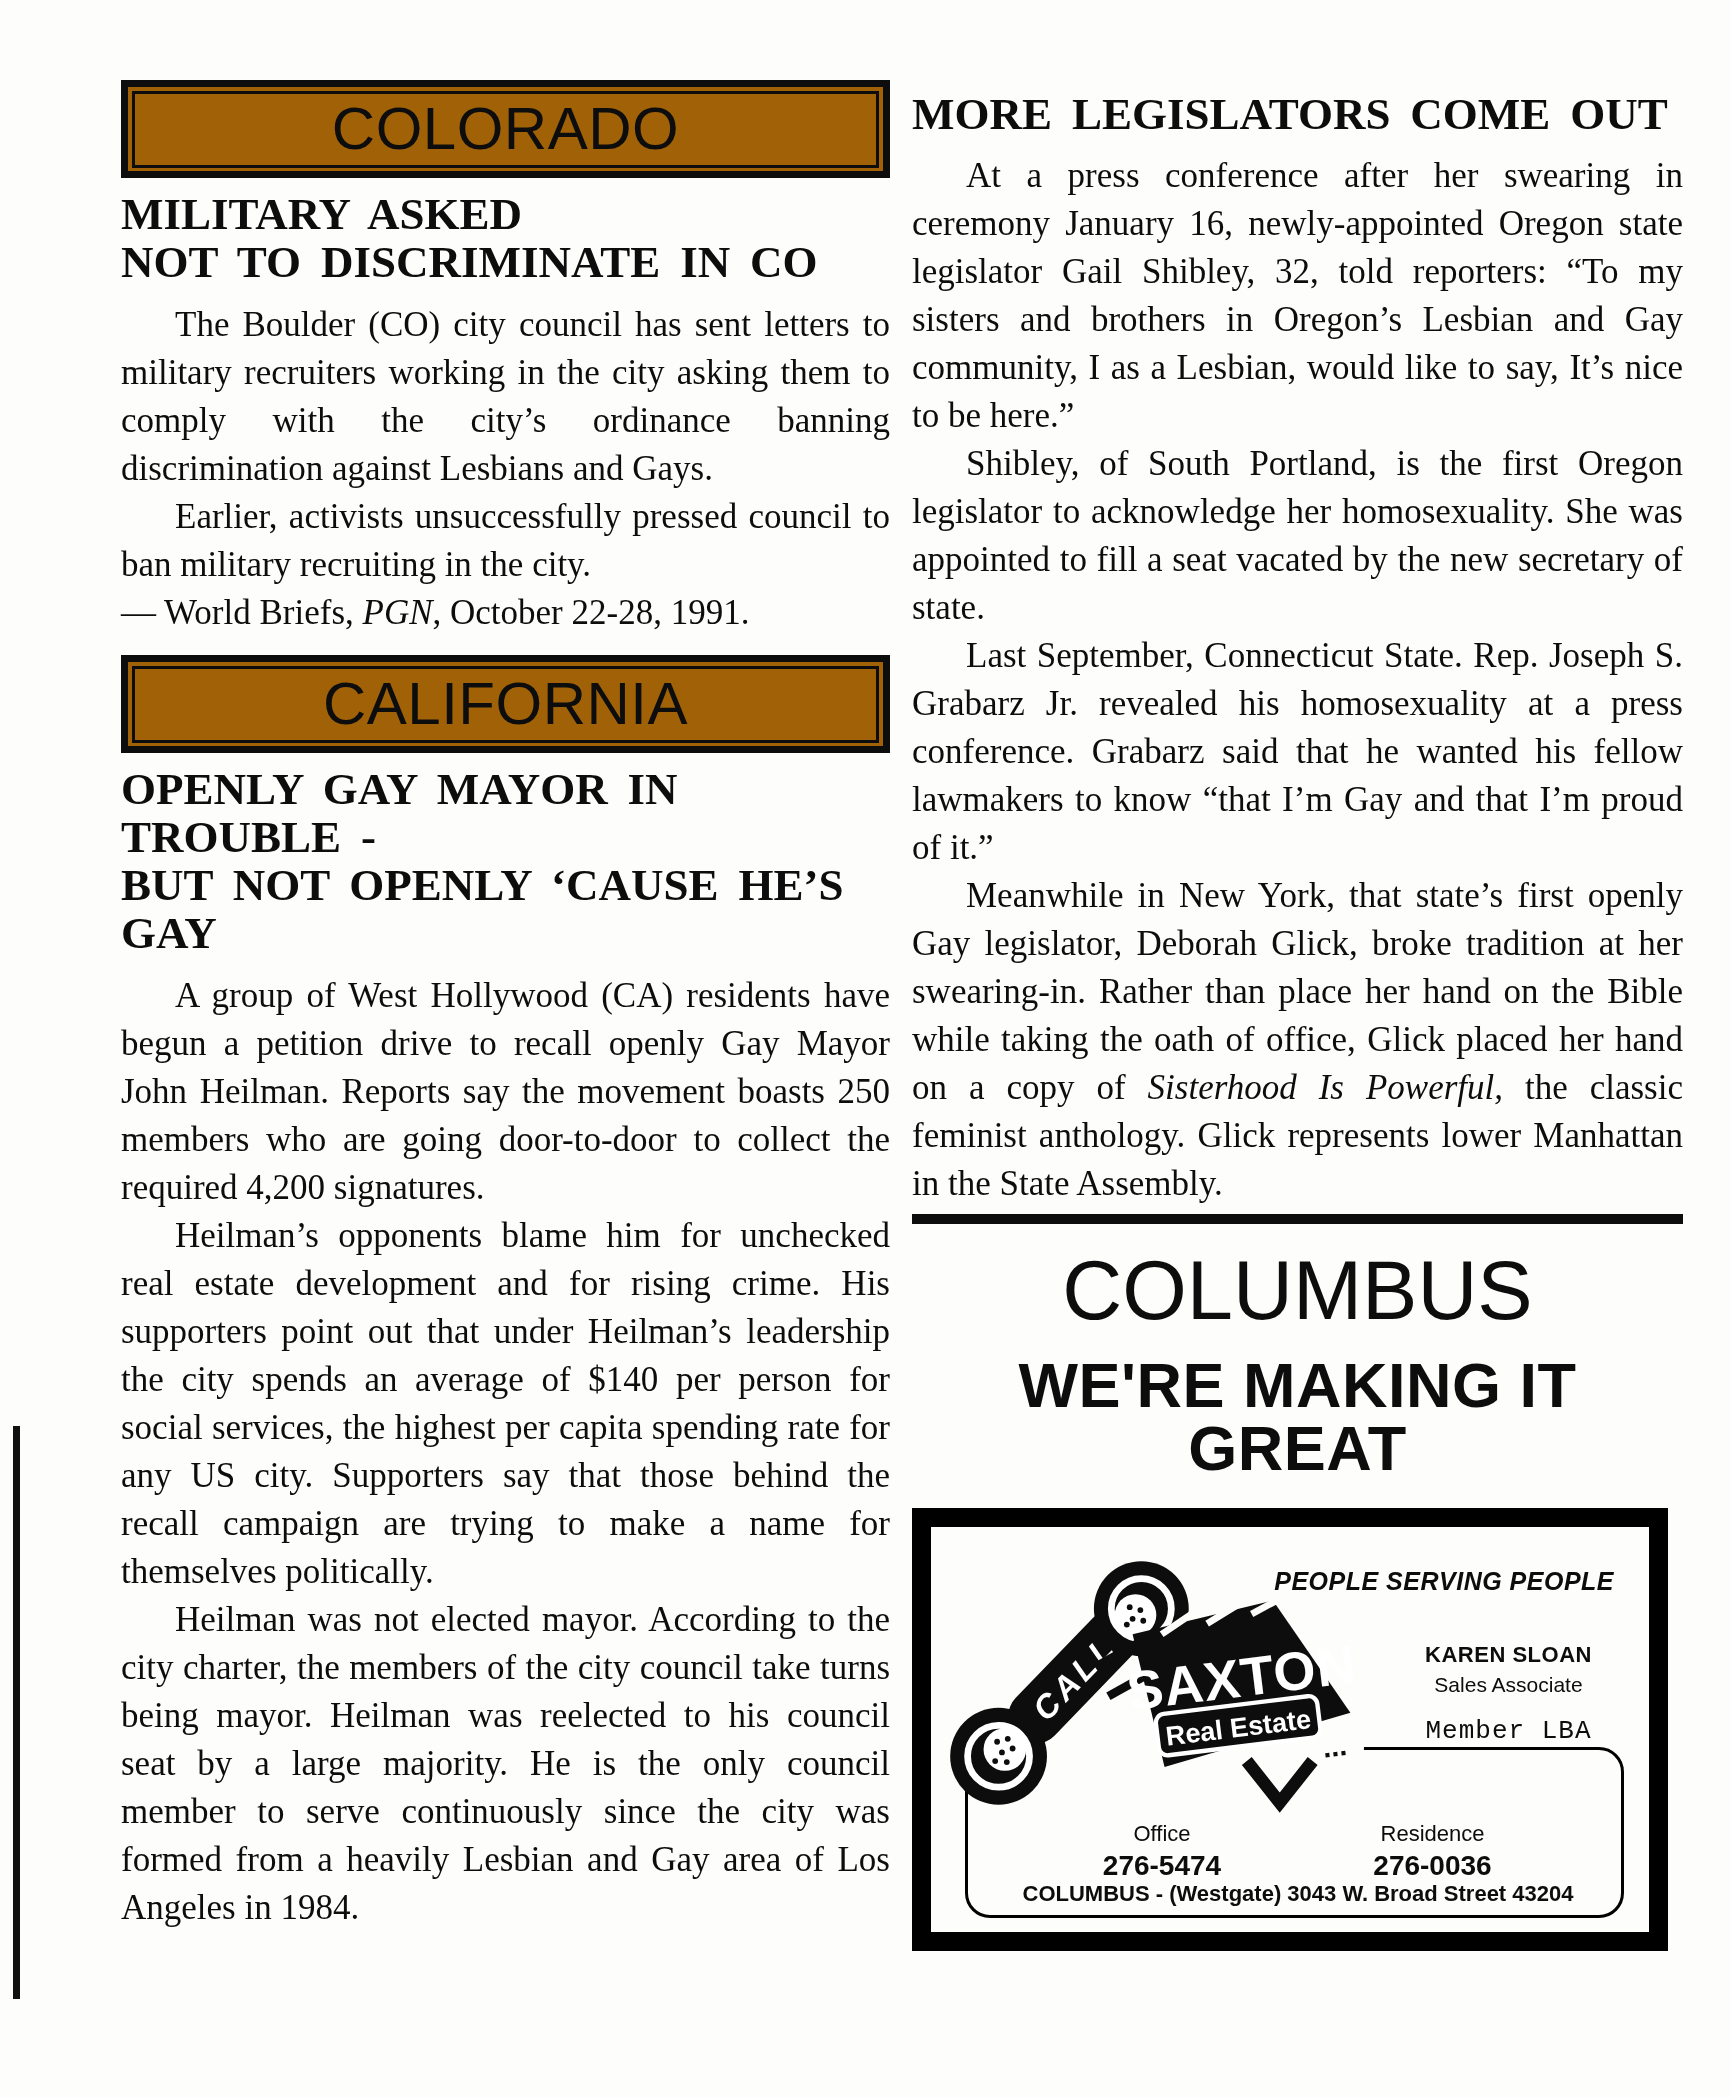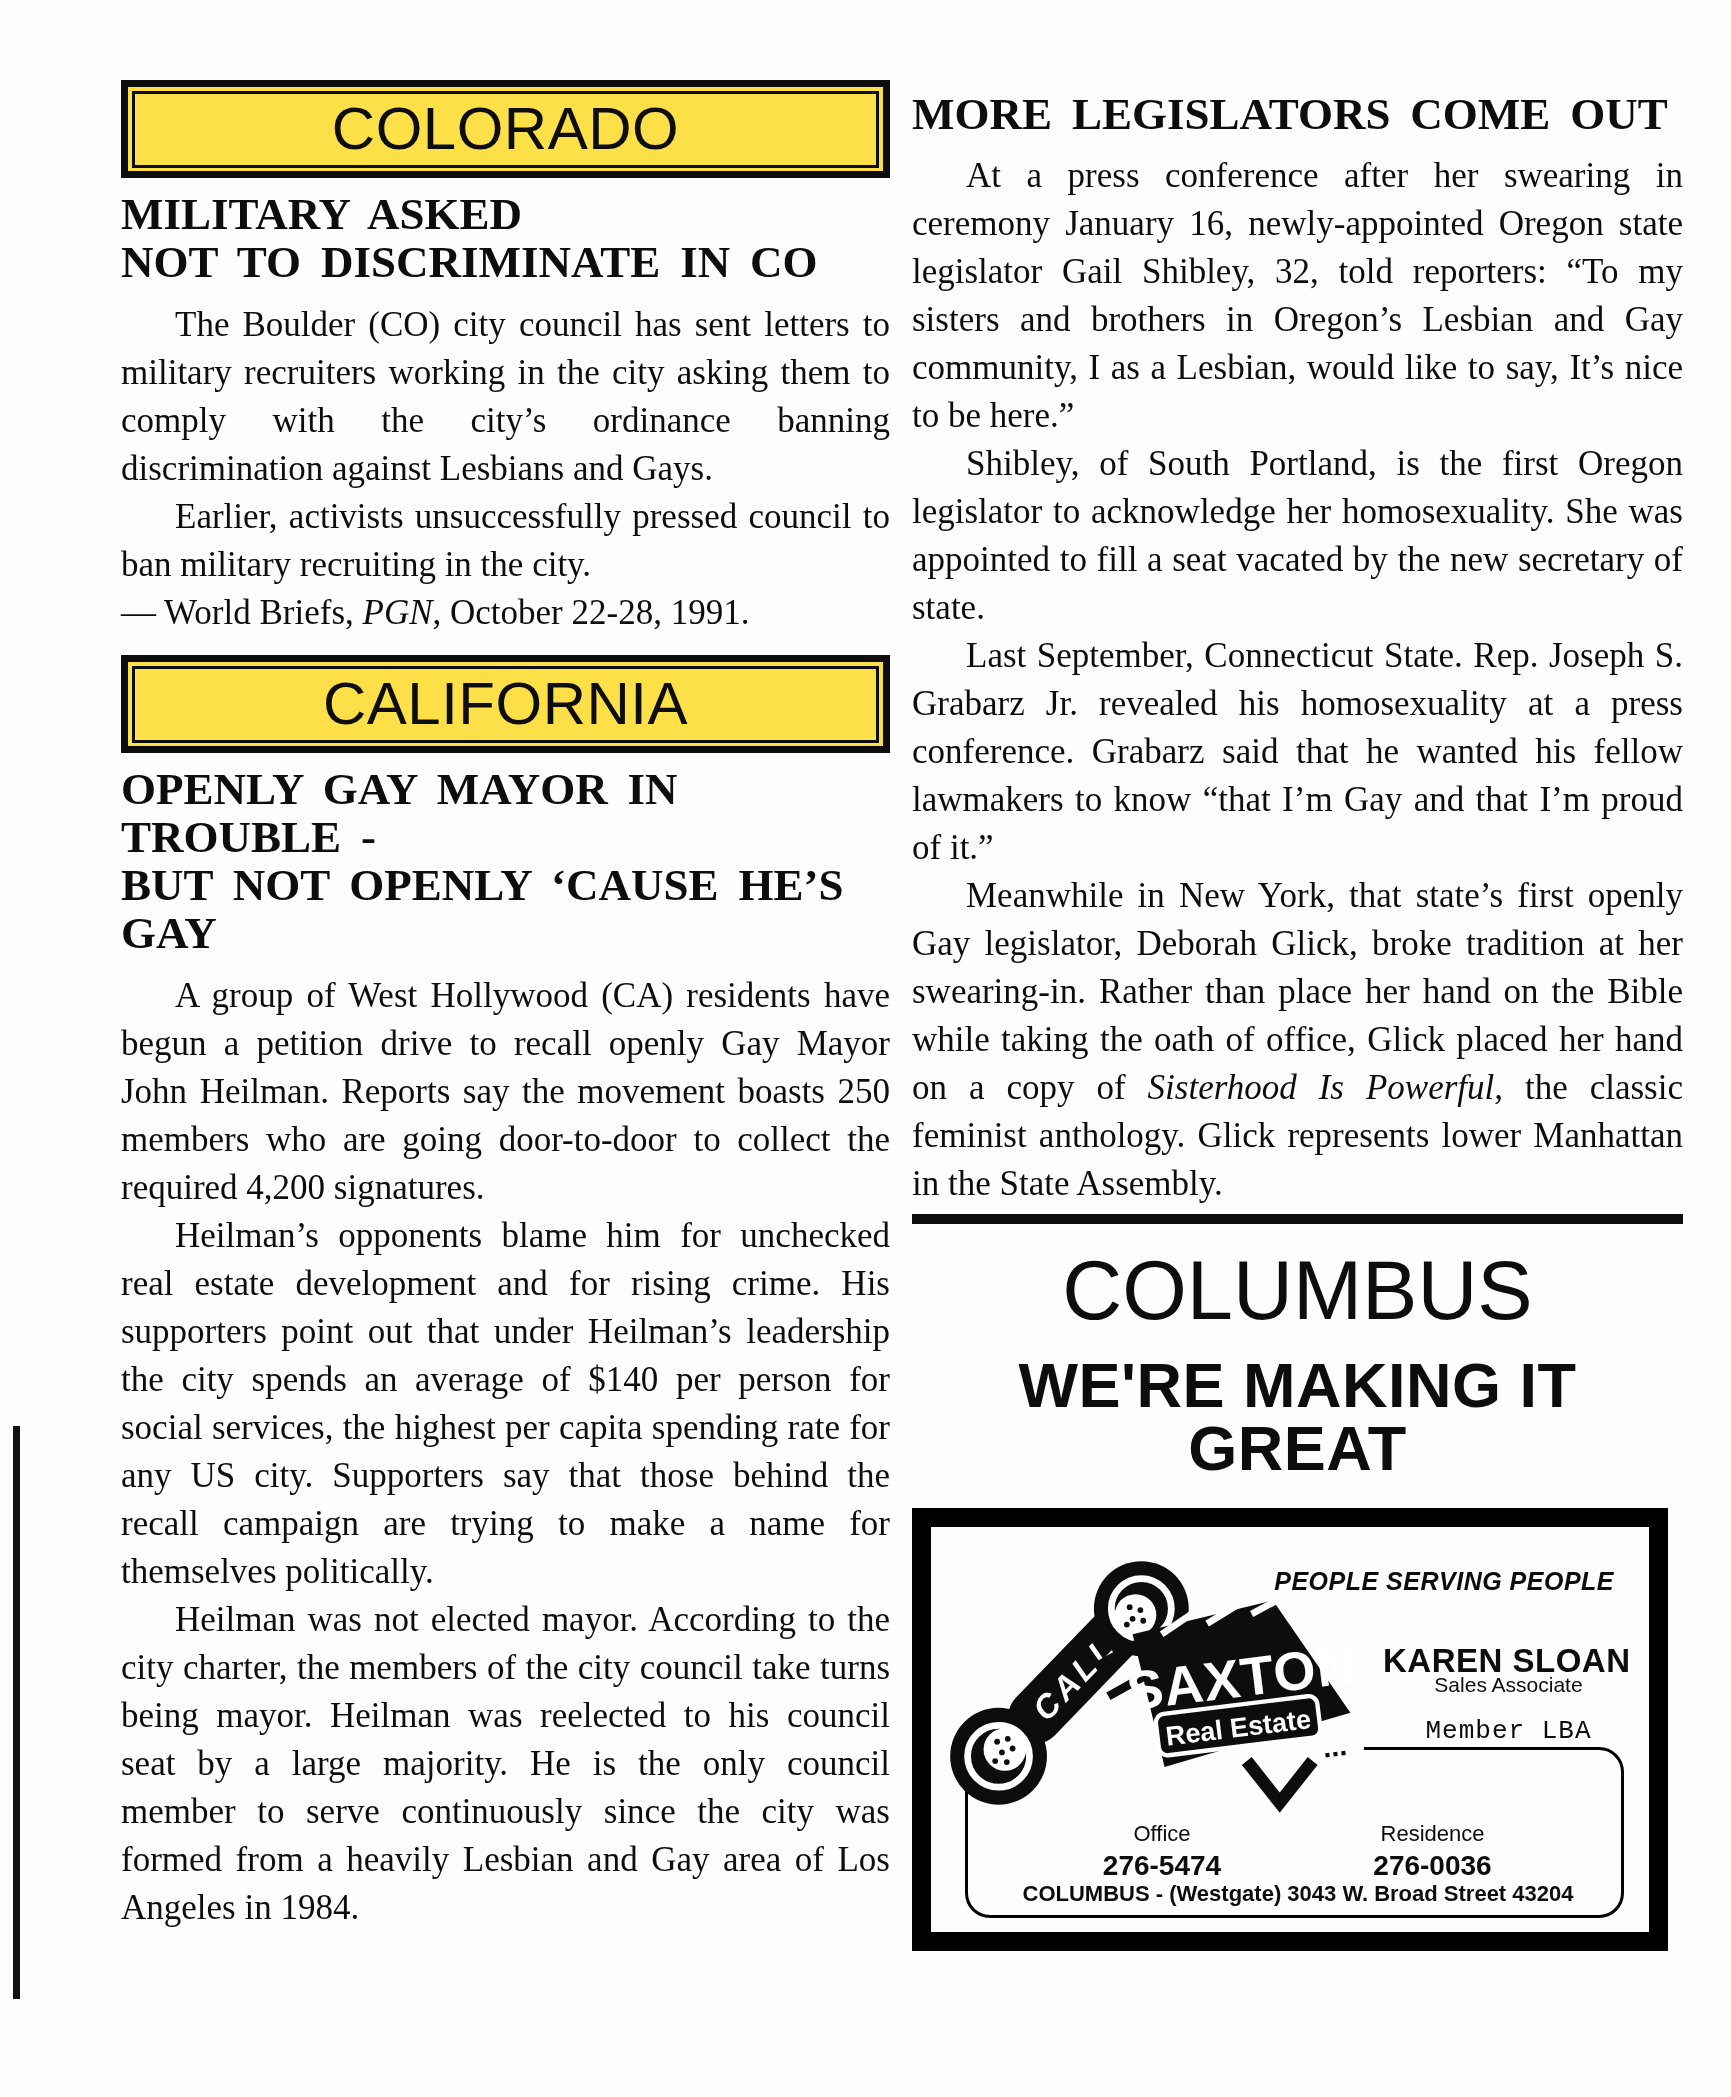--- a/index.html
+++ b/index.html
@@ -10,21 +10,21 @@
     font-family:"Liberation Serif", serif;
     overflow:hidden;
   }
   .scan-strip { position:absolute; left:12.6px; top:1426px; width:7.3px; height:573px; background:#111; }
 
   .col { position:absolute; }
   .col-left  { left:121px;  top:80px; width:769px; }
   .col-right { left:912px; top:78px; width:771px; }
 
   
-  .sec-box { border:7.3px solid #0d0d0d; padding:3.9px; background:#fde047; }
+  .sec-box { border:7.3px solid #0d0d0d; padding:3.9px; background:#a16207; }
   .sec-box-inner { border:3.4px solid #0d0d0d; text-align:center; padding:2.9px 0 4.8px 0; }
   .sec-title {
     font-family:"Liberation Sans", sans-serif;
     font-size:60px; line-height:1.05; letter-spacing:0.5px;
     display:inline-block;
   }
 
   .headline {
     margin:11.6px 0 0 0;
     font-weight:bold; font-size:45px; line-height:48px;
@@ -63,22 +63,22 @@
     border:19.3px solid #000; background:#fdfdfb;
     font-family:"Liberation Sans", sans-serif;
   }
   .ad-tagline {
     position:absolute; top:40px; right:35px;
     font-style:italic; font-weight:bold; font-size:25px; letter-spacing:0.5px;
     z-index:4;
   }
   .phone-art { position:absolute; left:7.3px; top:26.6px; width:426px; height:271px; z-index:3; }
   .agent-name {
-    position:absolute; top:115px; left:452px; width:251px; text-align:left;
-    font-weight:bold; font-size:33px; letter-spacing:0.5px; z-index:2;
+    position:absolute; top:115px; left:452px; width:251px; text-align:center;
+    font-weight:bold; font-size:22px; letter-spacing:0.5px; z-index:2;
   }
   .agent-title {
     position:absolute; top:146px; left:452px; width:251px; text-align:center;
     font-size:21px; z-index:2;
   }
   .membership {
     position:absolute; top:189px; left:452px; width:251px; text-align:center;
     font-family:"Liberation Mono", monospace; font-size:26px; letter-spacing:1px; z-index:2;
   }
   .card-box {

